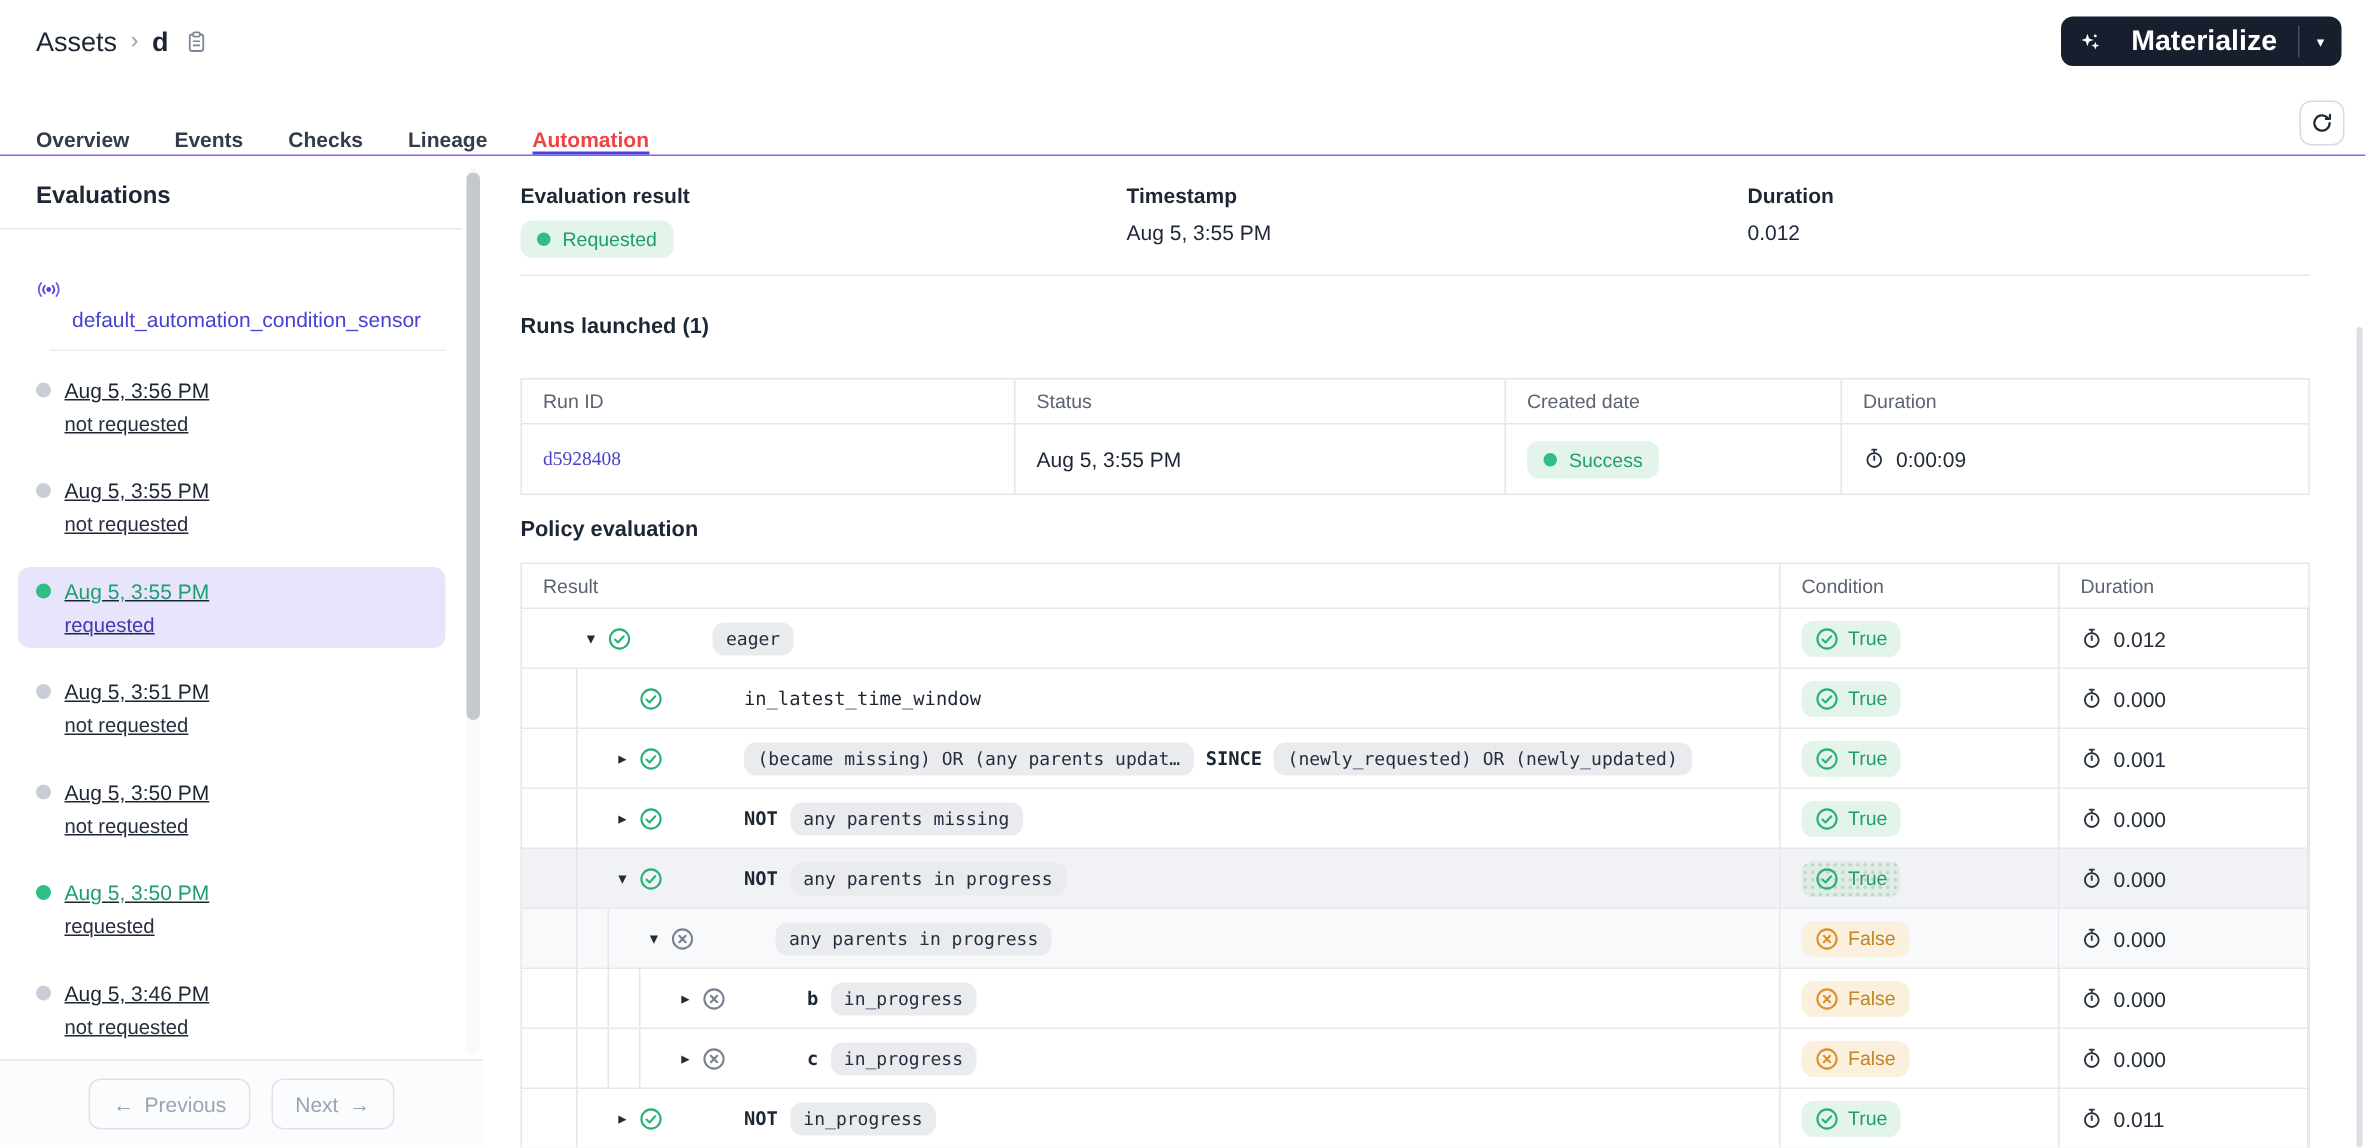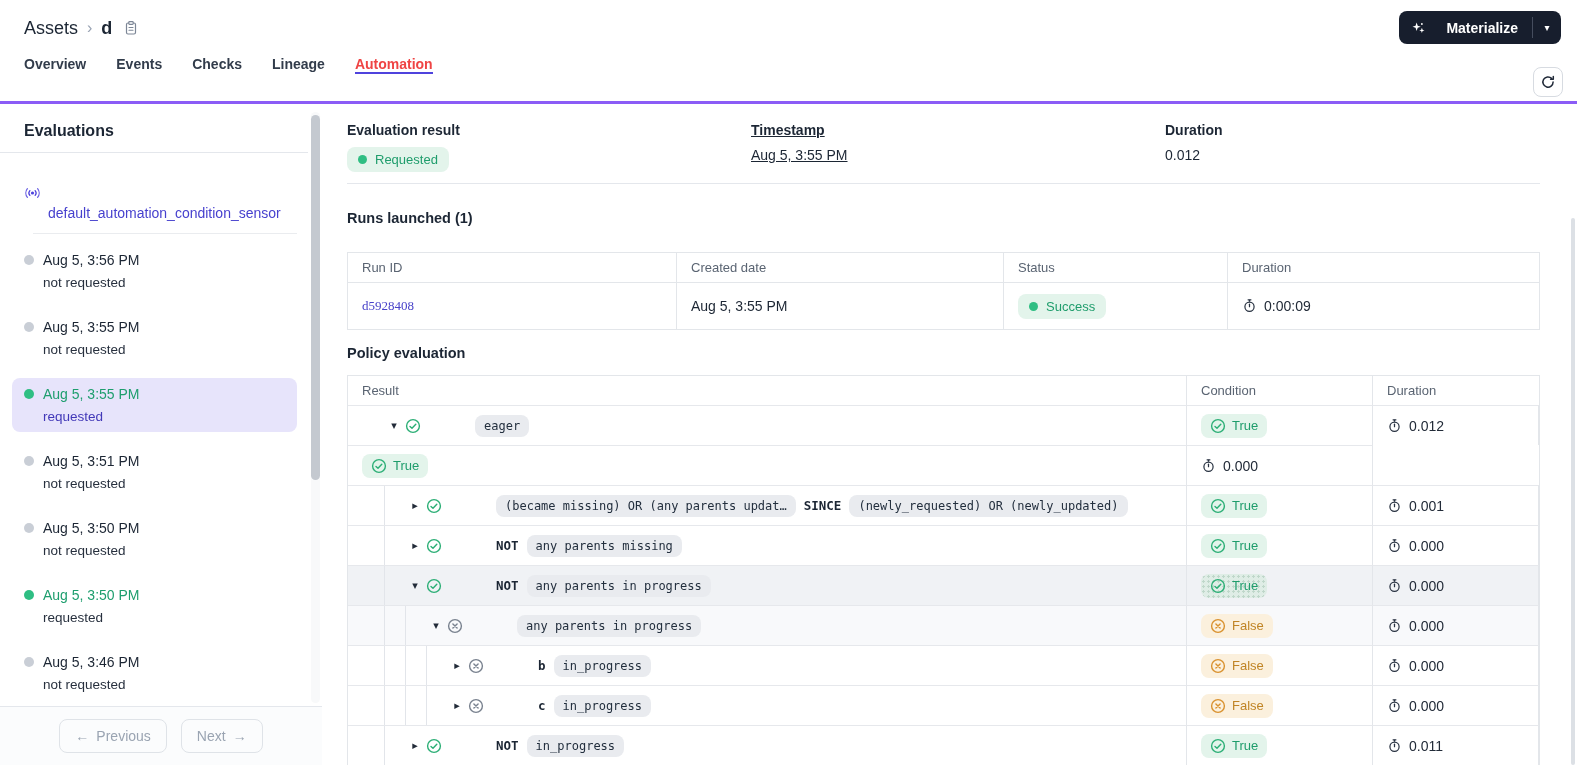--- a/index.html
+++ b/index.html
@@ -9,47 +9,47 @@
   
   .app-header { height:56px; position:relative; display:flex; align-items:center; padding-left:24px; }
   .crumb { display:flex; align-items:center; gap:9px; font-size:18px; }
   .crumb .sep { color:#98A2B3; font-size:16px; }
   .crumb .cur { font-weight:700; }
   .copy-btn { display:inline-flex; margin-left:2px; cursor:pointer; }
 
   .mat-split { position:absolute; right:16px; top:11px; height:33px; display:flex;
     background:#171E2D; border-radius:8px; color:#fff; overflow:hidden; }
   .mat-main { display:flex; align-items:center; gap:20px; padding:0 14px 0 12px;
-    font-size:14px; font-weight:600; cursor:pointer; }
+    font-size:19px; font-weight:600; cursor:pointer; }
   .mat-div { width:1px; background:#454D5E; margin:6px 0; }
   .mat-caret { width:28px; display:flex; align-items:center; justify-content:center;
     font-size:10px; cursor:pointer; }
 
   
-  .tabbar { height:48px; border-bottom:3px solid #8b5cf6; display:flex; align-items:flex-start;
+  .tabbar { height:48px; border-bottom:1px solid #8b5cf6; display:flex; align-items:flex-end;
     padding-left:24px; gap:30px; position:relative; }
   .tab { display:flex; align-items:center; font-size:14px; font-weight:600; color:#323C4B;
     border-bottom:2px solid transparent; cursor:pointer; }
   .tab.active { color:#ef4444; border-bottom-color:#4F43DD; }
   .refresh-btn { position:absolute; right:14px; top:11px; width:30px; height:30px;
     border:1px solid #D7DBE1; border-radius:8px; background:#fff; display:flex;
     align-items:center; justify-content:center; cursor:pointer; }
 
   
   .body-row { display:flex; height:661px; position:relative; }
 
   
   .sidebar { width:322px; flex:none; position:relative; }
   .sb-head { padding:18px 24px 12px; font-size:16px; font-weight:600; }
   .sb-div { border-top:1px solid #E4E7EC; width:308px; }
   .sb-sensor { padding:12px 24px; display:flex; align-items:center; gap:7px; }
   .sb-sensor a { color:#4741CE; font-size:14px; text-decoration:none;margin-top:40px; }
   .sb-div2 { border-top:1px solid #EAECEF; margin-left:33px; width:264px; }
   .sb-list { padding:10px 25px 0 12px; }
-  .eval-item { padding:8px 12px; border-radius:8px; margin-bottom:13px; cursor:pointer; }
+  .eval-item { padding:8px 12px; border-radius:8px; margin-bottom:13px; cursor:pointer;text-decoration:underline; }
   .eval-item.selected { background:#E7E4FB; }
   .ei-r1 { display:flex; align-items:center; gap:9px; }
   .ei-dot { width:10px; height:10px; border-radius:50%; background:#C9CED6; flex:none; }
   .eval-item.requested .ei-dot { background:#2FBE83; }
   .ei-ts { font-size:14px; color:#1C2634; }
   .eval-item.requested .ei-ts { color:#1E9E6E; }
   .ei-status { margin:7px 0 0 19px; font-size:13.5px; color:#27303E; }
   .eval-item.selected .ei-status { color:#4238B8; }
   .sb-footer { position:absolute; left:0; right:0; bottom:0; height:59px;
     border-top:1px solid #E4E7EC; background:#FBFCFD; display:flex; align-items:center;
@@ -61,21 +61,21 @@
     background:#F8F9FA; border-radius:5px; }
   .sb-thumb { position:absolute; right:2px; top:11px; width:9px; height:365px;
     background:#C4C9D0; border-radius:5px; cursor:pointer; }
 
   
   .main { flex:1; padding:18px 0 0 25px; position:relative; }
   .content { width:1193px; }
   .summary { display:flex; }
   .sum-col .lbl { font-size:14px; font-weight:700; }
   .sum-col .val { margin-top:9px; font-size:14px; }
-  .sum-c1 { width:404px; } .sum-c2 { width:414px;text-decoration:underline; } .sum-c3 { flex:1; }
+  .sum-c1 { width:404px; } .sum-c2 { width:414px; } .sum-c3 { flex:1; }
   .dot-badge { margin-top:9px; display:inline-flex; align-items:center; gap:8px;
     background:#E3F4EB; border-radius:8px; padding:5px 11px; font-size:13px; color:#1F9D6C; }
   .dot-badge .bdot { width:9px; height:9px; border-radius:50%; background:#2FBE83; }
   .hdiv { border-top:1px solid #E4E7EC; margin-top:11px; }
   .sec-head { margin-top:26px; font-size:14.5px; font-weight:700; }
 
   
   .tbl { margin-top:26px; border:1px solid #E3E6EA; }
   .trow { display:grid; }
   .runs .trow { grid-template-columns:329px 327px 224px 311px; }
@@ -269,22 +269,22 @@
           <div class="lbl">Duration</div>
           <div class="val">0.012</div>
         </div>
       </div>
       <div class="hdiv"></div>
 
       <div class="sec-head">Runs launched (1)</div>
       <div class="tbl runs">
         <div class="trow thead">
             <div class="tcell">Run ID</div>
+            <div class="tcell">Status</div>
             <div class="tcell">Created date</div>
-            <div class="tcell">Status</div>
             <div class="tcell">Duration</div>
           </div>
         <div>
             <div class="trow tdata">
               <div class="tcell">
                 <span class="run-link">d5928408</span>
               </div>
               <div class="tcell">Aug 5, 3:55 PM</div>
               <div class="tcell">
                 <span class="dot-badge" style="margin-top: 0px;">
@@ -349,20 +349,33 @@
                       <path d="M8 9.3V6.6" stroke="#273140" stroke-width="1.3" stroke-linecap="round"></path>
                       <path d="M6.5 1.9h3" stroke="#273140" stroke-width="1.3" stroke-linecap="round"></path>
                       <path d="M8 1.9v2.1" stroke="#273140" stroke-width="1.3"></path>
                     </svg>
                   </span>
                   <span>0.012</span>
                 </span>
               </div>
             </div>
             <div class="prow">
+              <div class="tcell cond">
+                <span class="guide"></span>
+                <span class="caret none"></span>
+                <span class="cicon">
+                  <svg viewBox="0 0 16 16" width="16" height="16">
+                    <circle cx="8" cy="8" r="6.4" fill="none" stroke="#2CAF76" stroke-width="1.4"></circle>
+                    <path d="M5 8.4l2 1.9 3.8-4.1" fill="none" stroke="#2CAF76" stroke-width="1.4" stroke-linecap="round" stroke-linejoin="round"></path>
+                  </svg>
+                </span>
+                <span class="tokens">
+                  <span class="tok-text">in_latest_time_window</span>
+                </span>
+              </div>
               <div class="tcell">
                 <span class="rbadge true">
                   <span style="display: flex;">
                     <svg viewBox="0 0 16 16" width="16" height="16">
                       <circle cx="8" cy="8" r="6.4" fill="none" stroke="#2CAF76" stroke-width="1.4"></circle>
                       <path d="M5 8.4l2 1.9 3.8-4.1" fill="none" stroke="#2CAF76" stroke-width="1.4" stroke-linecap="round" stroke-linejoin="round"></path>
                     </svg>
                   </span>
                   <span>True</span>
                 </span>

